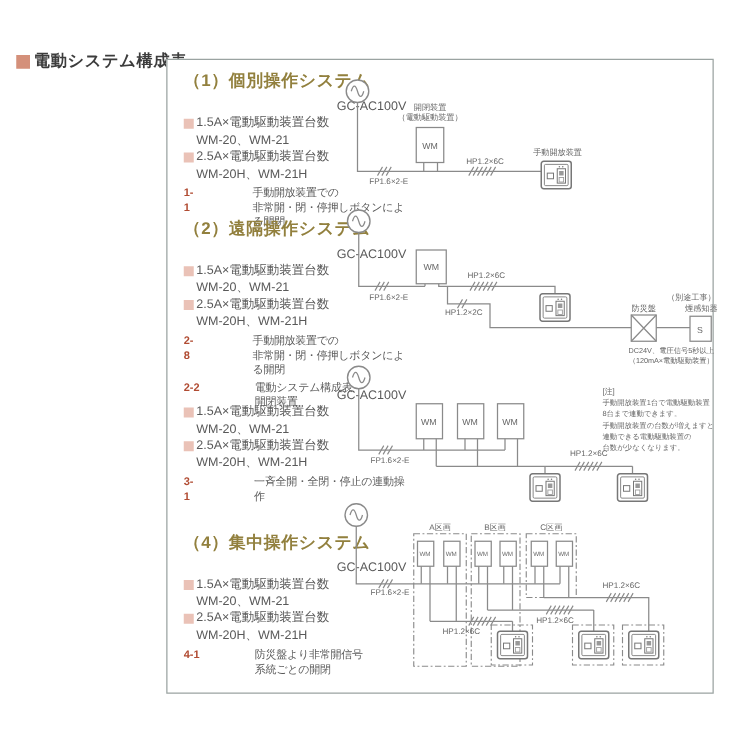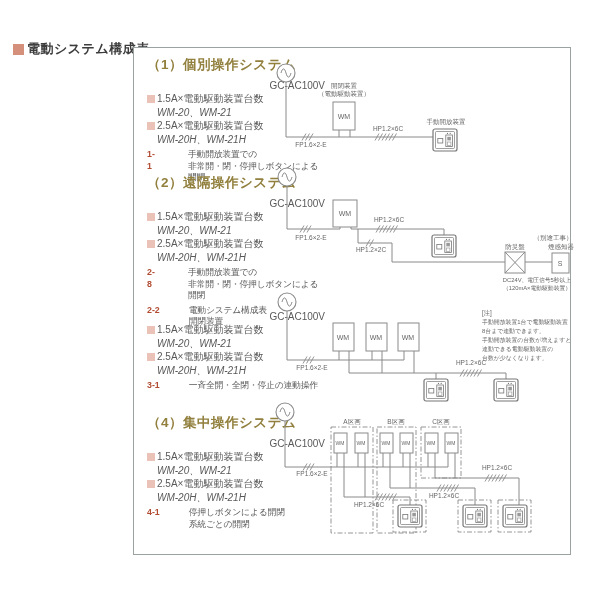--- a/index.html
+++ b/index.html
@@ -14,23 +14,23 @@
   .tsq { display:inline-block; width:11px; height:11px; background:#d4907a; margin-right:3px; }
   .main-box {
     position:absolute; left:133px; top:47px; width:436px; height:506px;
     border:1px solid #9aa3a1; background:#fff;
   }
   .sec { position:absolute; left:147px; width:178px; color:#595959; }
   .sec-h { font-size:13.5px; font-weight:bold; color:#92803e; letter-spacing:0.5px; margin-bottom:5px; }
   .model { font-size:10px; line-height:13px;text-align:right; }
   .spec-row { font-size:10px; line-height:13.5px; display:flex; align-items:center; }
   .sq { display:inline-block; width:8px; height:8px; background:#eac2b7; margin-right:2px; flex:0 0 auto; }
-  .spec-models { font-size:10px; line-height:13.5px; padding-left:10px;font-style:italic; }
+  .spec-models { font-size:10px; line-height:13.5px; padding-left:10px; }
   .note-row { display:flex; margin-top:3px; }
-  .note-num { font-size:8.8px; font-weight:bold; color:#b14c33; margin-right:5px; line-height:11.5px; }
+  .note-num { font-size:8.8px; font-weight:bold; color:#b14c33; margin-right:20px; line-height:11.5px; }
   .note-text { font-size:8.8px; line-height:11.5px; letter-spacing:-0.2px; }
   .note-text .nl { display:block;margin-left:24px; }
   svg.overlay { position:absolute; left:0; top:0; width:600px; height:600px; pointer-events:none; }
   .ln   { stroke:#8a8a8a; stroke-width:1; fill:none; }
   .box  { fill:#ffffff; stroke:#8a8a8a; stroke-width:1; }
   .dd   { fill:none; stroke:#8a8a8a; stroke-width:0.9; stroke-dasharray:5 2 1.5 2; }
   text  { font-family:"Liberation Sans","DejaVu Sans",sans-serif; fill:#666; }
   .dt   { font-size:6.5px; text-anchor:middle; }
   .dts  { font-size:6.3px; text-anchor:start; }
   .dt7  { font-size:7px; text-anchor:middle; }
@@ -112,37 +112,37 @@
       </div>
     <div class="spec-models">WM-20H、WM-21H</div>
     <div class="note-row">
       <span class="note-num">3-1</span>
       <span class="note-text">
         <span class="nl">一斉全開・全閉・停止の連動操作</span>
       </span>
     </div>
   </div>
 
-  <div class="sec" style="top:414px">
+  <div class="sec" style="top:425px">
     <div class="sec-h">（4）集中操作システム</div>
     <div class="model">GC-AC100V</div>
     <div class="spec-row">
         <span class="sq"></span>
         <span>1.5A×電動駆動装置台数</span>
       </div>
     <div class="spec-models">WM-20、WM-21</div>
     <div class="spec-row">
         <span class="sq"></span>
         <span>2.5A×電動駆動装置台数</span>
       </div>
     <div class="spec-models">WM-20H、WM-21H</div>
     <div class="note-row">
       <span class="note-num">4-1</span>
       <span class="note-text">
-        <span class="nl">停押しボタンによる開閉</span>
+        <span class="nl">防災盤より非常開信号</span>
         <span class="nl">系統ごとの開閉</span>
       </span>
     </div>
   </div>
 
   <svg class="overlay" viewBox="0 0 600 600">
     <defs>
       <g id="ac">
         <circle r="9" fill="#fff" stroke="#8a8a8a" stroke-width="1.1"></circle>
         <path d="M-5,0 C-3.5,-5.5 -1.5,-5.5 0,0 C1.5,5.5 3.5,5.5 5,0" fill="none" stroke="#8a8a8a" stroke-width="1"></path>

